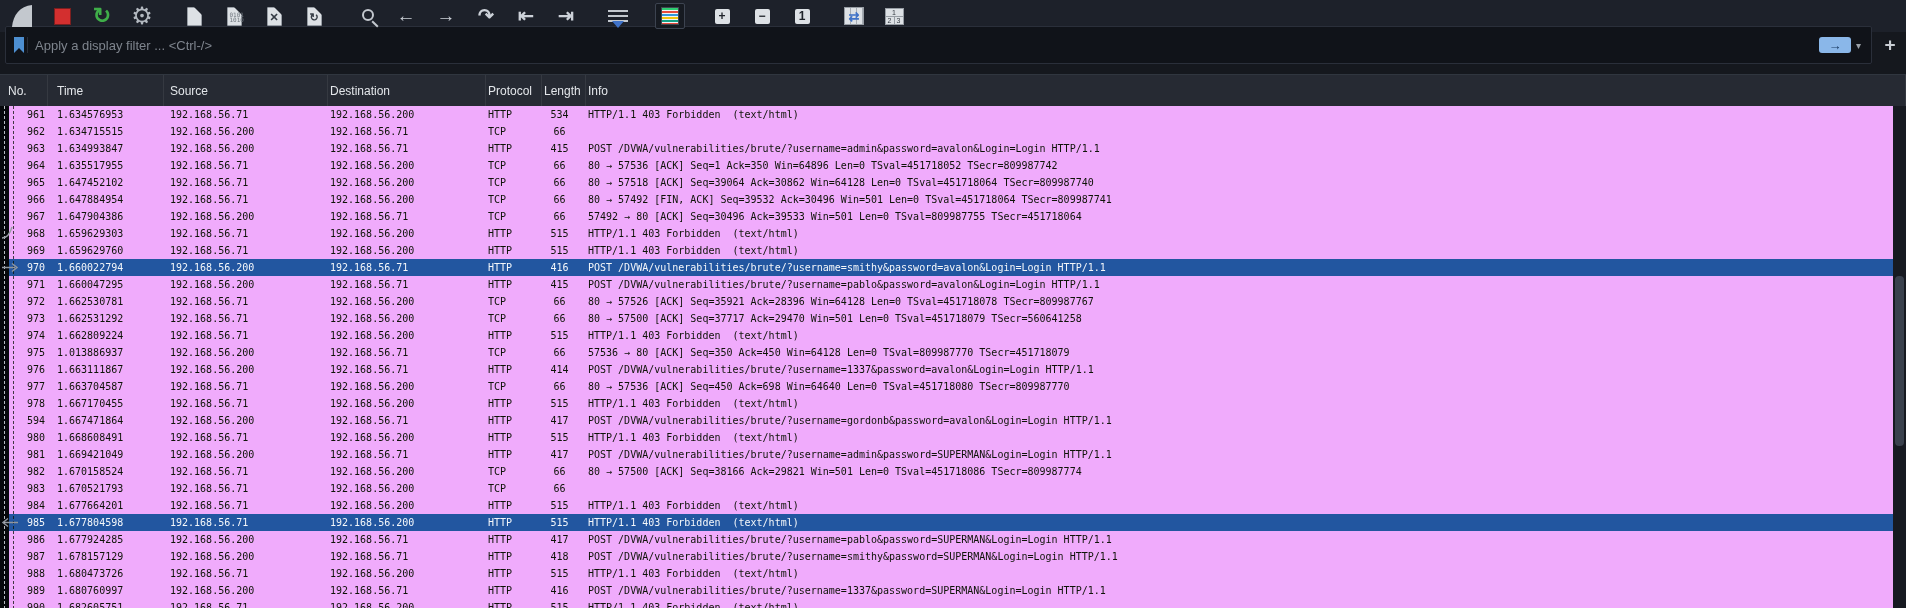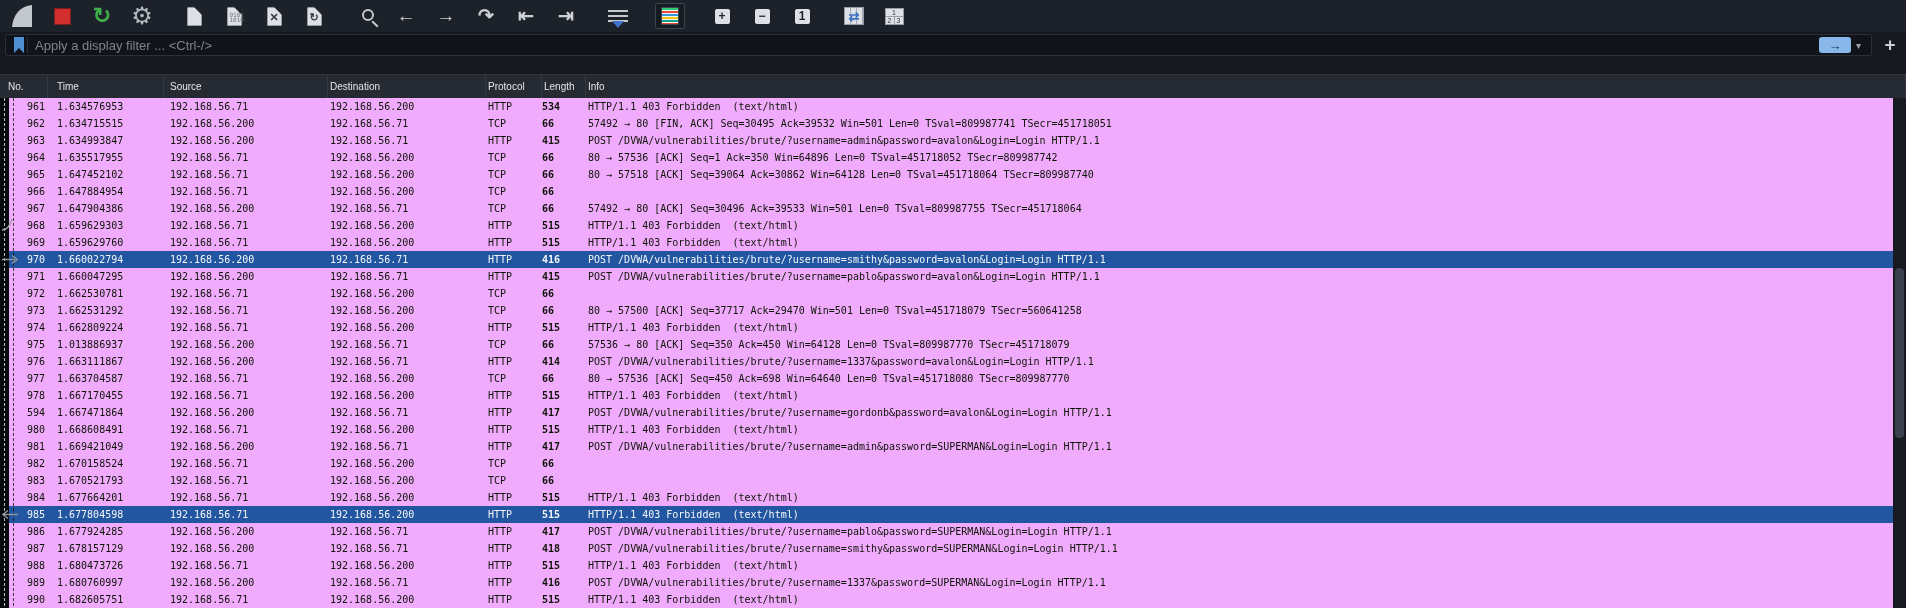--- a/index.html
+++ b/index.html
@@ -50,54 +50,54 @@
   .i-layout-123 { width:19px; height:17px; border:1px solid #979da4; background:#dde1e5;
       display:flex; flex-direction:column; font-size:7px; color:#343a42; text-align:center; }
   .i-layout-123 .t { border-bottom:1px solid #979da4; line-height:7px; }
   .i-layout-123 .b { display:flex; flex:1; }
   .i-layout-123 .b span { flex:1; line-height:7px; }
   .i-layout-123 .b span:first-child { border-right:1px solid #979da4; }
 
   
   .filterbar { height:26px; display:flex; align-items:center; padding:0 5px; gap:7px;
                background:#15181e; }
-  .filter-input { flex:1; height:22px; background:#101319; border:1px solid #2a2f3a;
+  .filter-input { flex:1; height:38px; background:#101319; border:1px solid #2a2f3a;
                   border-radius:2px; display:flex; align-items:center; padding:0 5px; }
   .bookmark { width:10px; height:16px; background:#4d8fd1; margin:0 3px;
               clip-path:polygon(0 0,100% 0,100% 100%,50% 68%,0 100%); }
   .fsep { width:1px; height:16px; background:#2a2f3a; margin-right:7px; }
   .fph { color:#7e848d; font-size:13px; }
   .fspace { flex:1; }
   .apply-btn { width:32px; height:16px; background:#8ab7e9; border-radius:3px; display:flex;
                align-items:center; justify-content:center; color:#17375f; font-size:13px;
                font-weight:bold; line-height:1; }
   .fcaret { color:#9aa0a7; font-size:10px; margin:0 5px; }
   .add-btn { width:22px; height:22px; display:flex; align-items:center; justify-content:center;
              color:#c9ced4; font-size:19px; font-weight:bold; }
 
   
   .gap-strip { height:16px; background:#15181e; }
-  .ph { height:24px; background:#262a33; border-top:1px solid #30363f; display:flex;
-        color:#e3e6ea; font-size:10px; align-items:center; }
+  .ph { height:32px; background:#262a33; border-top:1px solid #30363f; display:flex;
+        color:#e3e6ea; font-size:12px; align-items:center; }
   .ph > div { border-right:1px solid rgba(255,255,255,0.07); height:100%; display:flex; align-items:center; }
   .c-no{width:48px} .c-time{width:116px} .c-src{width:164px} .c-dst{width:158px}
   .c-proto{width:56px} .c-len{width:44px} .c-info{flex:1; overflow:hidden}
   .ph .c-no{padding-left:8px} .ph .c-time{padding-left:9px} .ph .c-src{padding-left:6px}
   .ph .c-dst{padding-left:2px} .ph .c-proto{padding-left:2px} .ph .c-len{padding-left:2px}
   .ph .c-info{padding-left:2px}
 
   .plist { position:relative; height:588px; background:#f0abfc; overflow:hidden;
            font-family:"DejaVu Sans Mono","Liberation Mono",monospace; font-size:10px;
            color:#0e1307; }
   .prow { height:17px; display:flex; align-items:center; white-space:pre; position:relative; }
   .prow.selected { background:#2256a0; color:#f4f7fa; }
   .prow .c-no{text-align:right; padding-right:3px; display:block; line-height:17px;}
   .prow .c-time{padding-left:9px} .prow .c-src{padding-left:6px} .prow .c-dst{padding-left:2px}
   .prow .c-proto{padding-left:2px}
-  .prow .c-len{text-align:left; padding-right:9px; display:block; line-height:17px;font-weight:bold;}
+  .prow .c-len{text-align:center; padding-right:9px; display:block; line-height:17px;}
   .prow .c-info{padding-left:2px}
 
   .edge-strip { position:absolute; left:0; top:0; bottom:0; width:9px; background:#06080b; z-index:1; }
   .edge-strip::after { content:""; position:absolute; left:4px; top:0; bottom:0;
                        border-left:1px dashed #b8bdc3; }
   .conv-line { position:absolute; left:13px; top:0; bottom:0;
                border-left:1px dashed rgba(10,16,4,0.75); z-index:1; }
   .mark { position:absolute; left:0; width:20px; height:17px; z-index:5; }
 
   .scrollbar { position:absolute; right:0; top:0; bottom:0; width:13px; background:#171a21; z-index:6; }
@@ -214,46 +214,46 @@
     <div class="c-dst">Destination</div>
     <div class="c-proto">Protocol</div>
     <div class="c-len">Length</div>
     <div class="c-info">Info</div>
   </div>
 
 <div class="plist" id="plist">
   <div class="edge-strip"></div>
   <div class="conv-line"></div>
   <div class="prow"><div class="c-no">961</div><div class="c-time">1.634576953</div><div class="c-src">192.168.56.71</div><div class="c-dst">192.168.56.200</div><div class="c-proto">HTTP</div><div class="c-len">534</div><div class="c-info">HTTP/1.1 403 Forbidden  (text/html)</div></div>
-    <div class="prow"><div class="c-no">962</div><div class="c-time">1.634715515</div><div class="c-src">192.168.56.200</div><div class="c-dst">192.168.56.71</div><div class="c-proto">TCP</div><div class="c-len">66</div><div class="c-info">57492 → 80 [FIN, ACK] Seq=30495 Ack=39532 Win=501 Len=0 TSval=809987741 TSecr=451718051</div></div>
+    <div class="prow"><div class="c-no">962</div><div class="c-time">1.634715515</div><div class="c-src">192.168.56.200</div><div class="c-dst">192.168.56.71</div><div class="c-proto">TCP</div><div class="c-len">66</div></div>
     <div class="prow"><div class="c-no">963</div><div class="c-time">1.634993847</div><div class="c-src">192.168.56.200</div><div class="c-dst">192.168.56.71</div><div class="c-proto">HTTP</div><div class="c-len">415</div><div class="c-info">POST /DVWA/vulnerabilities/brute/?username=admin&amp;password=avalon&amp;Login=Login HTTP/1.1</div></div>
     <div class="prow"><div class="c-no">964</div><div class="c-time">1.635517955</div><div class="c-src">192.168.56.71</div><div class="c-dst">192.168.56.200</div><div class="c-proto">TCP</div><div class="c-len">66</div><div class="c-info">80 → 57536 [ACK] Seq=1 Ack=350 Win=64896 Len=0 TSval=451718052 TSecr=809987742</div></div>
     <div class="prow"><div class="c-no">965</div><div class="c-time">1.647452102</div><div class="c-src">192.168.56.71</div><div class="c-dst">192.168.56.200</div><div class="c-proto">TCP</div><div class="c-len">66</div><div class="c-info">80 → 57518 [ACK] Seq=39064 Ack=30862 Win=64128 Len=0 TSval=451718064 TSecr=809987740</div></div>
-    <div class="prow"><div class="c-no">966</div><div class="c-time">1.647884954</div><div class="c-src">192.168.56.71</div><div class="c-dst">192.168.56.200</div><div class="c-proto">TCP</div><div class="c-len">66</div></div>
+    <div class="prow"><div class="c-no">966</div><div class="c-time">1.647884954</div><div class="c-src">192.168.56.71</div><div class="c-dst">192.168.56.200</div><div class="c-proto">TCP</div><div class="c-len">66</div><div class="c-info">80 → 57492 [FIN, ACK] Seq=39532 Ack=30496 Win=501 Len=0 TSval=451718064 TSecr=809987741</div></div>
     <div class="prow"><div class="c-no">967</div><div class="c-time">1.647904386</div><div class="c-src">192.168.56.200</div><div class="c-dst">192.168.56.71</div><div class="c-proto">TCP</div><div class="c-len">66</div><div class="c-info">57492 → 80 [ACK] Seq=30496 Ack=39533 Win=501 Len=0 TSval=809987755 TSecr=451718064</div></div>
     <div class="prow"><div class="c-no">968</div><div class="c-time">1.659629303</div><div class="c-src">192.168.56.71</div><div class="c-dst">192.168.56.200</div><div class="c-proto">HTTP</div><div class="c-len">515</div><div class="c-info">HTTP/1.1 403 Forbidden  (text/html)</div><span class="mark"><svg width="18" height="17">
           <path d="M2 13 C7 13 10 9 12 2" stroke="#9aa0a6" stroke-width="1.4" fill="none"></path>
         </svg></span></div>
     <div class="prow"><div class="c-no">969</div><div class="c-time">1.659629760</div><div class="c-src">192.168.56.71</div><div class="c-dst">192.168.56.200</div><div class="c-proto">HTTP</div><div class="c-len">515</div><div class="c-info">HTTP/1.1 403 Forbidden  (text/html)</div></div>
     <div class="prow selected"><div class="c-no">970</div><div class="c-time">1.660022794</div><div class="c-src">192.168.56.200</div><div class="c-dst">192.168.56.71</div><div class="c-proto">HTTP</div><div class="c-len">416</div><div class="c-info">POST /DVWA/vulnerabilities/brute/?username=smithy&amp;password=avalon&amp;Login=Login HTTP/1.1</div><span class="mark"><svg width="20" height="17">
           <path d="M2 8.5 H15" stroke="#8f969e" stroke-width="1.5" fill="none"></path>
           <path d="M12 4.5 L17 8.5 L12 12.5" stroke="#8f969e" stroke-width="1.5" fill="none"></path>
         </svg></span></div>
     <div class="prow"><div class="c-no">971</div><div class="c-time">1.660047295</div><div class="c-src">192.168.56.200</div><div class="c-dst">192.168.56.71</div><div class="c-proto">HTTP</div><div class="c-len">415</div><div class="c-info">POST /DVWA/vulnerabilities/brute/?username=pablo&amp;password=avalon&amp;Login=Login HTTP/1.1</div></div>
-    <div class="prow"><div class="c-no">972</div><div class="c-time">1.662530781</div><div class="c-src">192.168.56.71</div><div class="c-dst">192.168.56.200</div><div class="c-proto">TCP</div><div class="c-len">66</div></div>
+    <div class="prow"><div class="c-no">972</div><div class="c-time">1.662530781</div><div class="c-src">192.168.56.71</div><div class="c-dst">192.168.56.200</div><div class="c-proto">TCP</div><div class="c-len">66</div><div class="c-info">80 → 57526 [ACK] Seq=35921 Ack=28396 Win=64128 Len=0 TSval=451718078 TSecr=809987767</div></div>
     <div class="prow"><div class="c-no">973</div><div class="c-time">1.662531292</div><div class="c-src">192.168.56.71</div><div class="c-dst">192.168.56.200</div><div class="c-proto">TCP</div><div class="c-len">66</div><div class="c-info">80 → 57500 [ACK] Seq=37717 Ack=29470 Win=501 Len=0 TSval=451718079 TSecr=560641258</div></div>
     <div class="prow"><div class="c-no">974</div><div class="c-time">1.662809224</div><div class="c-src">192.168.56.71</div><div class="c-dst">192.168.56.200</div><div class="c-proto">HTTP</div><div class="c-len">515</div><div class="c-info">HTTP/1.1 403 Forbidden  (text/html)</div></div>
     <div class="prow"><div class="c-no">975</div><div class="c-time">1.013886937</div><div class="c-src">192.168.56.200</div><div class="c-dst">192.168.56.71</div><div class="c-proto">TCP</div><div class="c-len">66</div><div class="c-info">57536 → 80 [ACK] Seq=350 Ack=450 Win=64128 Len=0 TSval=809987770 TSecr=451718079</div></div>
     <div class="prow"><div class="c-no">976</div><div class="c-time">1.663111867</div><div class="c-src">192.168.56.200</div><div class="c-dst">192.168.56.71</div><div class="c-proto">HTTP</div><div class="c-len">414</div><div class="c-info">POST /DVWA/vulnerabilities/brute/?username=1337&amp;password=avalon&amp;Login=Login HTTP/1.1</div></div>
     <div class="prow"><div class="c-no">977</div><div class="c-time">1.663704587</div><div class="c-src">192.168.56.71</div><div class="c-dst">192.168.56.200</div><div class="c-proto">TCP</div><div class="c-len">66</div><div class="c-info">80 → 57536 [ACK] Seq=450 Ack=698 Win=64640 Len=0 TSval=451718080 TSecr=809987770</div></div>
     <div class="prow"><div class="c-no">978</div><div class="c-time">1.667170455</div><div class="c-src">192.168.56.71</div><div class="c-dst">192.168.56.200</div><div class="c-proto">HTTP</div><div class="c-len">515</div><div class="c-info">HTTP/1.1 403 Forbidden  (text/html)</div></div>
     <div class="prow"><div class="c-no">594</div><div class="c-time">1.667471864</div><div class="c-src">192.168.56.200</div><div class="c-dst">192.168.56.71</div><div class="c-proto">HTTP</div><div class="c-len">417</div><div class="c-info">POST /DVWA/vulnerabilities/brute/?username=gordonb&amp;password=avalon&amp;Login=Login HTTP/1.1</div></div>
     <div class="prow"><div class="c-no">980</div><div class="c-time">1.668608491</div><div class="c-src">192.168.56.71</div><div class="c-dst">192.168.56.200</div><div class="c-proto">HTTP</div><div class="c-len">515</div><div class="c-info">HTTP/1.1 403 Forbidden  (text/html)</div></div>
     <div class="prow"><div class="c-no">981</div><div class="c-time">1.669421049</div><div class="c-src">192.168.56.200</div><div class="c-dst">192.168.56.71</div><div class="c-proto">HTTP</div><div class="c-len">417</div><div class="c-info">POST /DVWA/vulnerabilities/brute/?username=admin&amp;password=SUPERMAN&amp;Login=Login HTTP/1.1</div></div>
-    <div class="prow"><div class="c-no">982</div><div class="c-time">1.670158524</div><div class="c-src">192.168.56.71</div><div class="c-dst">192.168.56.200</div><div class="c-proto">TCP</div><div class="c-len">66</div></div>
+    <div class="prow"><div class="c-no">982</div><div class="c-time">1.670158524</div><div class="c-src">192.168.56.71</div><div class="c-dst">192.168.56.200</div><div class="c-proto">TCP</div><div class="c-len">66</div><div class="c-info">80 → 57500 [ACK] Seq=38166 Ack=29821 Win=501 Len=0 TSval=451718086 TSecr=809987774</div></div>
     <div class="prow"><div class="c-no">983</div><div class="c-time">1.670521793</div><div class="c-src">192.168.56.71</div><div class="c-dst">192.168.56.200</div><div class="c-proto">TCP</div><div class="c-len">66</div></div>
     <div class="prow"><div class="c-no">984</div><div class="c-time">1.677664201</div><div class="c-src">192.168.56.71</div><div class="c-dst">192.168.56.200</div><div class="c-proto">HTTP</div><div class="c-len">515</div><div class="c-info">HTTP/1.1 403 Forbidden  (text/html)</div></div>
     <div class="prow selected"><div class="c-no">985</div><div class="c-time">1.677804598</div><div class="c-src">192.168.56.71</div><div class="c-dst">192.168.56.200</div><div class="c-proto">HTTP</div><div class="c-len">515</div><div class="c-info">HTTP/1.1 403 Forbidden  (text/html)</div><span class="mark"><svg width="20" height="17">
           <path d="M5 8.5 H18" stroke="#8f969e" stroke-width="1.5" fill="none"></path>
           <path d="M8 4.5 L3 8.5 L8 12.5" stroke="#8f969e" stroke-width="1.5" fill="none"></path>
         </svg></span></div>
     <div class="prow"><div class="c-no">986</div><div class="c-time">1.677924285</div><div class="c-src">192.168.56.200</div><div class="c-dst">192.168.56.71</div><div class="c-proto">HTTP</div><div class="c-len">417</div><div class="c-info">POST /DVWA/vulnerabilities/brute/?username=pablo&amp;password=SUPERMAN&amp;Login=Login HTTP/1.1</div></div>
     <div class="prow"><div class="c-no">987</div><div class="c-time">1.678157129</div><div class="c-src">192.168.56.200</div><div class="c-dst">192.168.56.71</div><div class="c-proto">HTTP</div><div class="c-len">418</div><div class="c-info">POST /DVWA/vulnerabilities/brute/?username=smithy&amp;password=SUPERMAN&amp;Login=Login HTTP/1.1</div></div>
     <div class="prow"><div class="c-no">988</div><div class="c-time">1.680473726</div><div class="c-src">192.168.56.71</div><div class="c-dst">192.168.56.200</div><div class="c-proto">HTTP</div><div class="c-len">515</div><div class="c-info">HTTP/1.1 403 Forbidden  (text/html)</div></div>
     <div class="prow"><div class="c-no">989</div><div class="c-time">1.680760997</div><div class="c-src">192.168.56.200</div><div class="c-dst">192.168.56.71</div><div class="c-proto">HTTP</div><div class="c-len">416</div><div class="c-info">POST /DVWA/vulnerabilities/brute/?username=1337&amp;password=SUPERMAN&amp;Login=Login HTTP/1.1</div></div>

